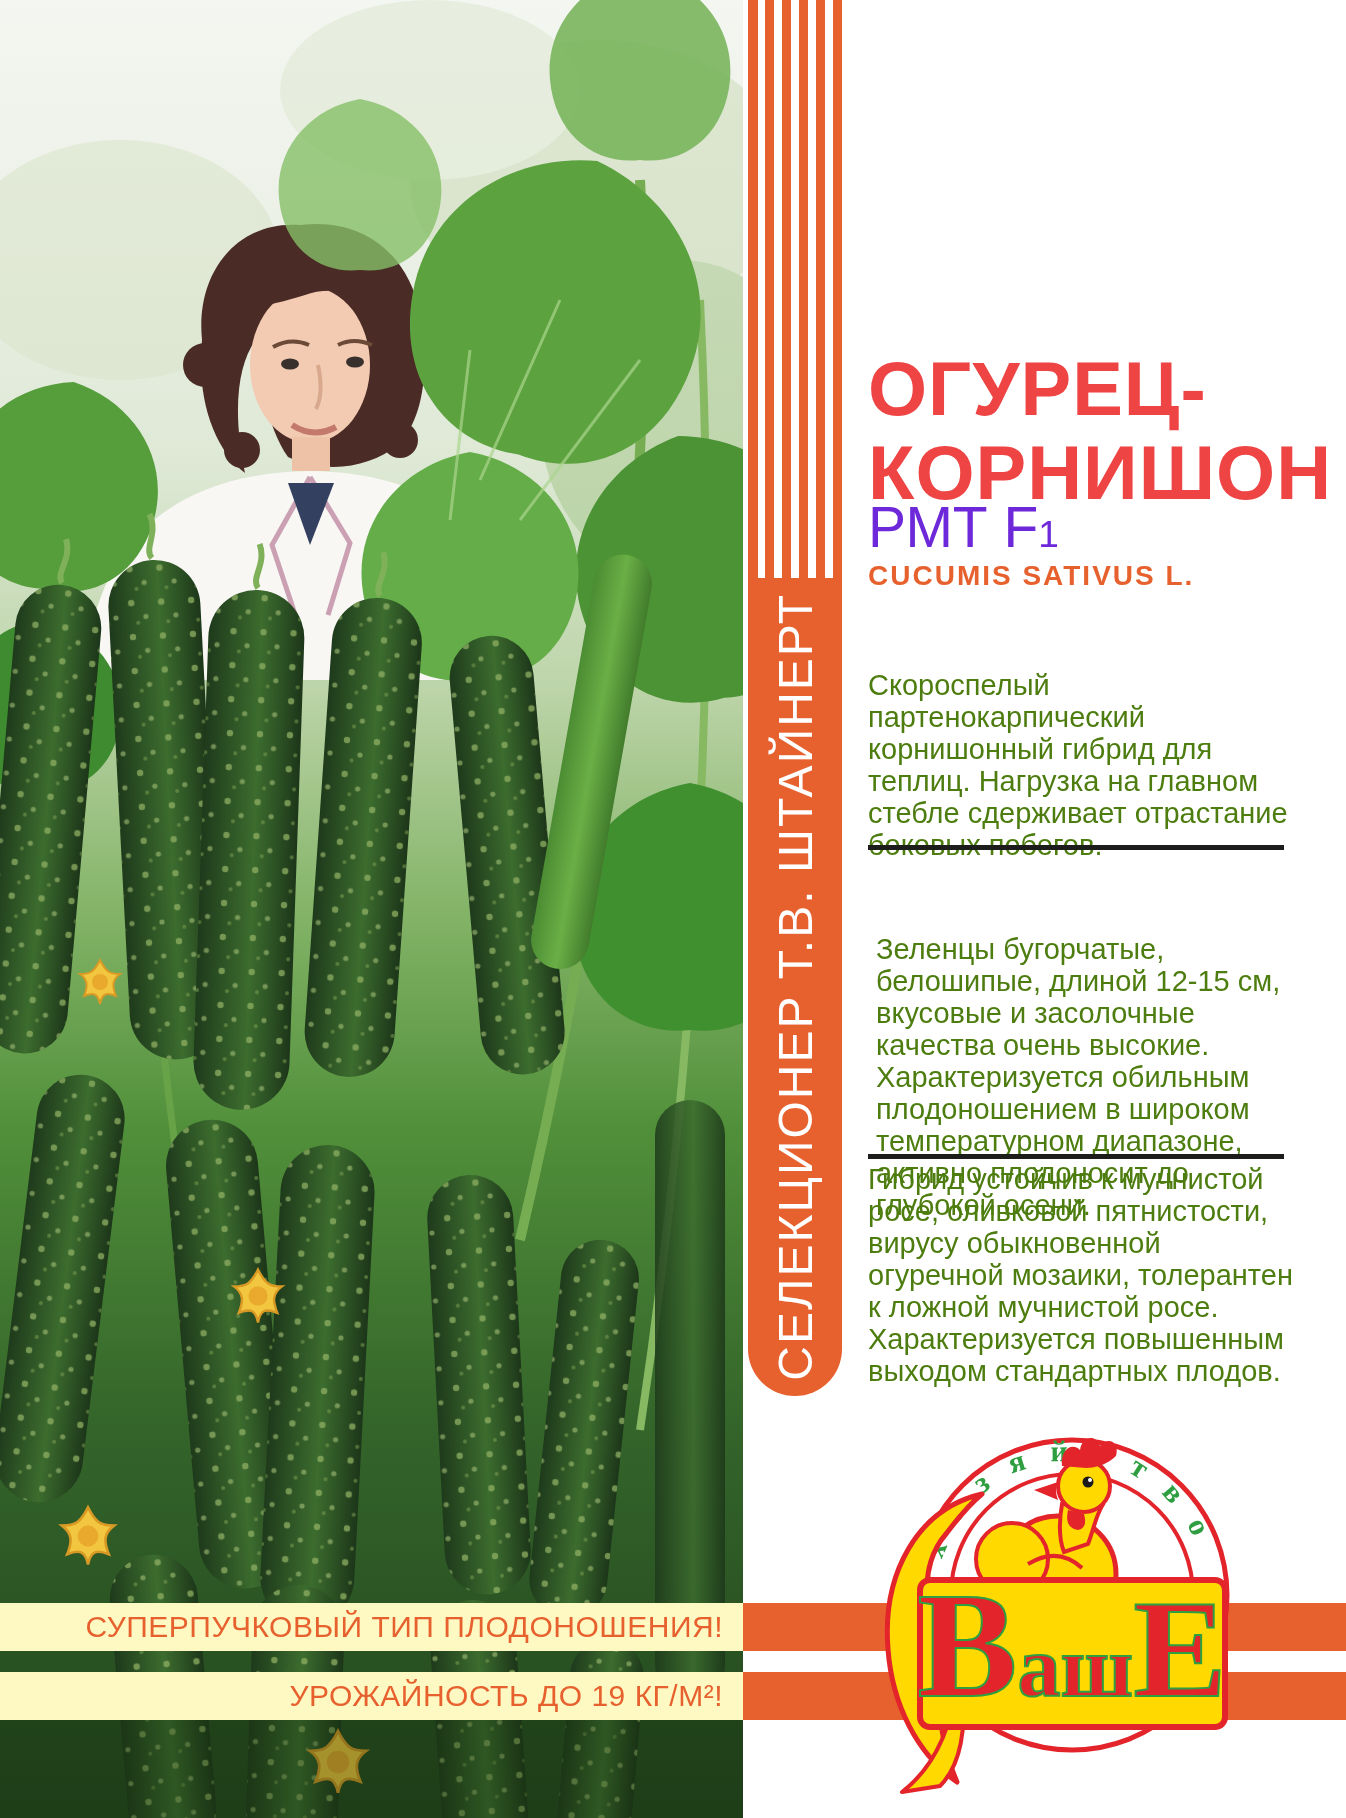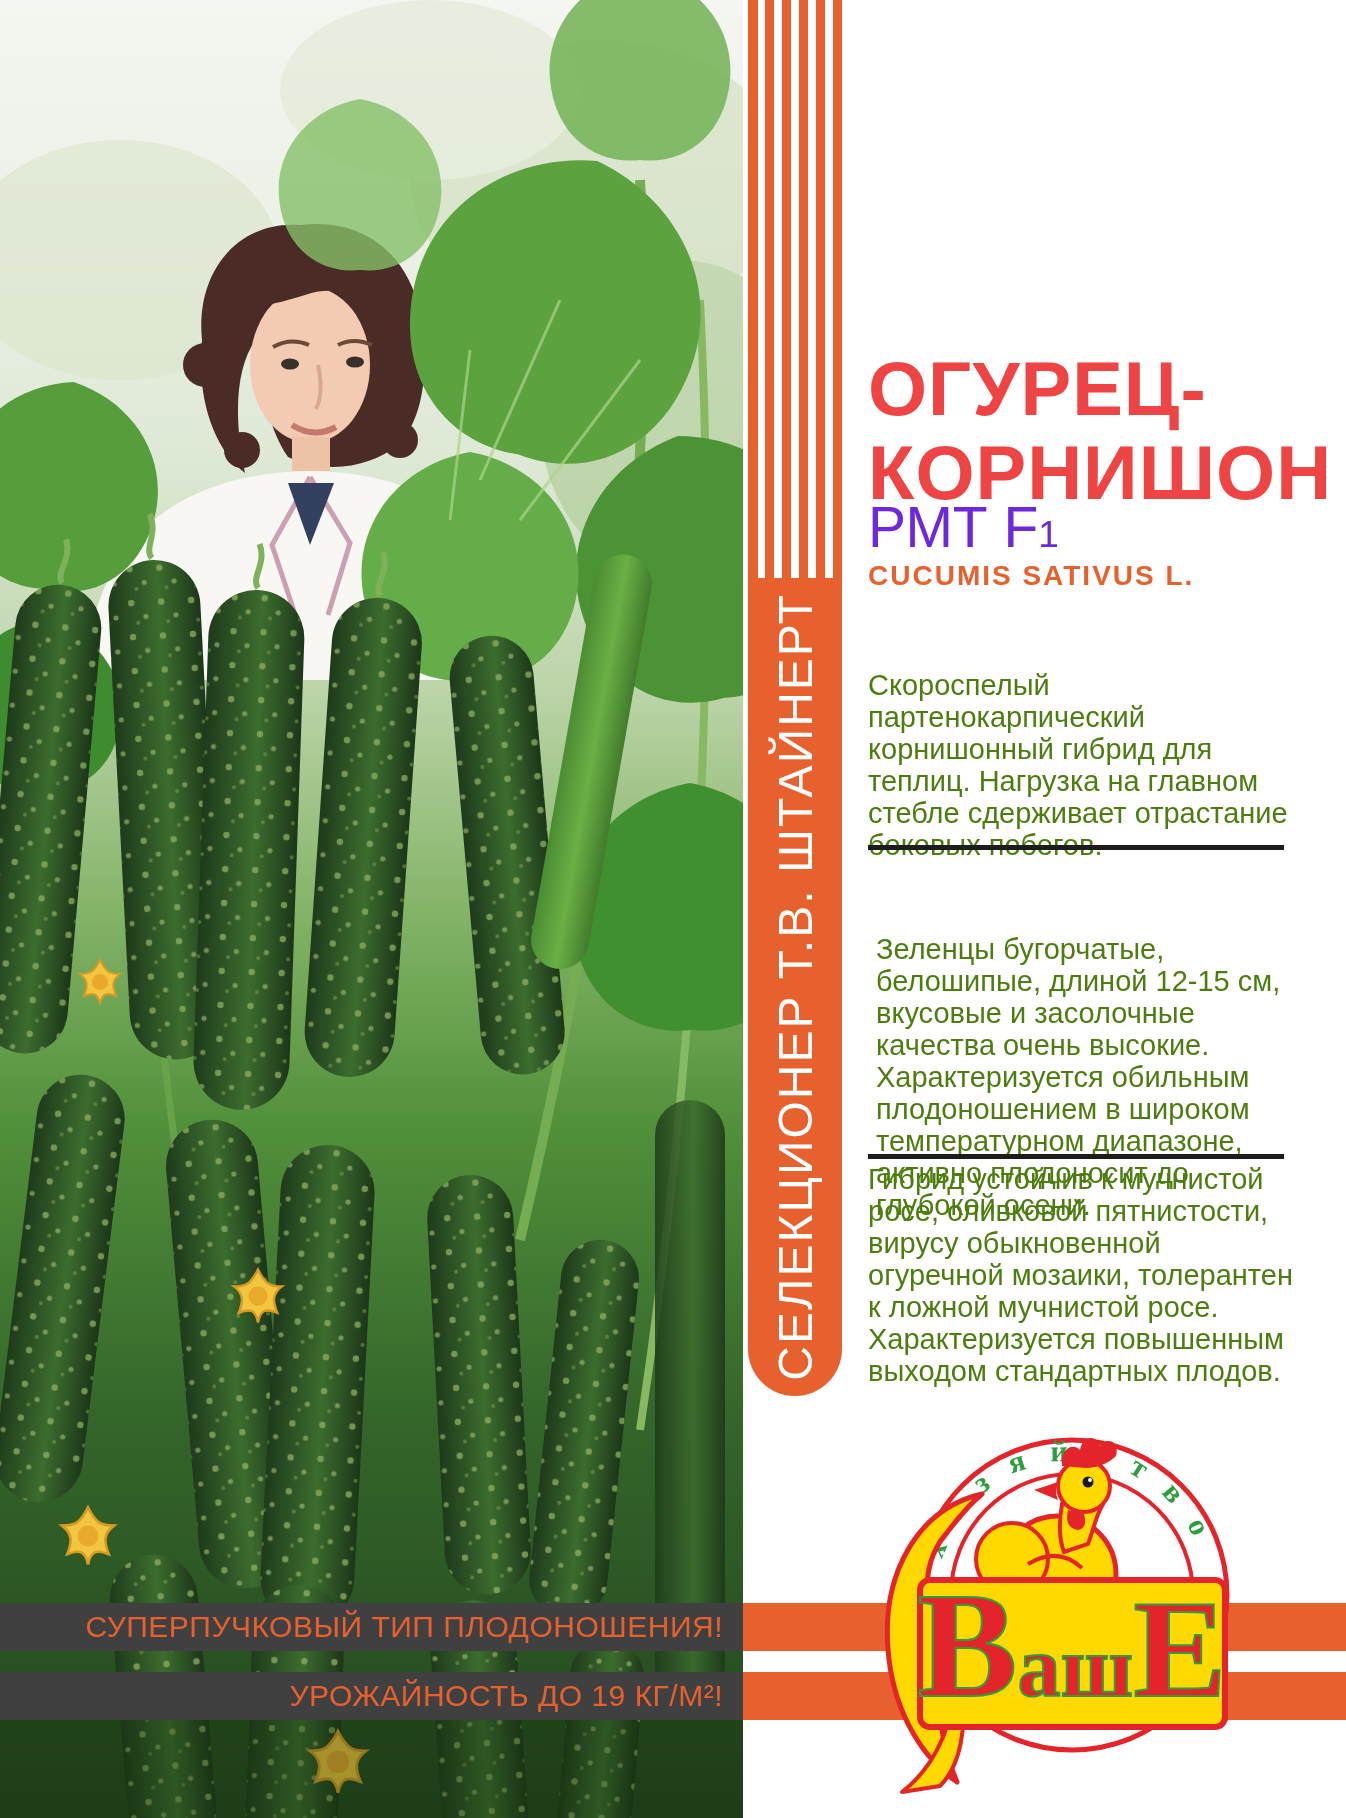--- a/index.html
+++ b/index.html
@@ -25,21 +25,21 @@
   .variety{left:868px;top:494px;font-size:57px;font-weight:500;color:#6d28d9;z-index:3;}
   .variety .gen{font-size:37px;}
   .latin{left:868px;top:560px;font-size:28px;font-weight:700;letter-spacing:2px;
     color:#e7612e;z-index:3;}
   .para{left:868px;width:460px;font-size:29px;line-height:32px;color:#4d7c0f;
     white-space:pre;z-index:3;}
   .p1{top:640px;} .p2{top:904px;margin-left:8px;} .p3{top:1134px;}
   .rule{left:868px;width:416px;height:5px;background:#1d1d1b;z-index:3;}
   .r1{top:845px;} .r2{top:1154px;}
   
-  .banner{left:0;width:743px;height:48px;background:#404040;z-index:3;
+  .banner{left:0;width:743px;height:48px;background:#fef9c3;z-index:3;
     display:flex;align-items:center;justify-content:flex-end;
     padding-right:20px;box-sizing:border-box;
     color:#e7612e;font-size:30px;font-weight:500;letter-spacing:.5px;white-space:nowrap;}
   .b1{top:1603px;} .b2{top:1672px;}
   .tailbar{left:743px;width:603px;height:48px;background:#e7612e;z-index:2;}
   .t1{top:1603px;} .t2{top:1672px;}
   
   .logo{left:862px;top:1424px;width:380px;height:380px;z-index:4;}
 </style>
 </head>

